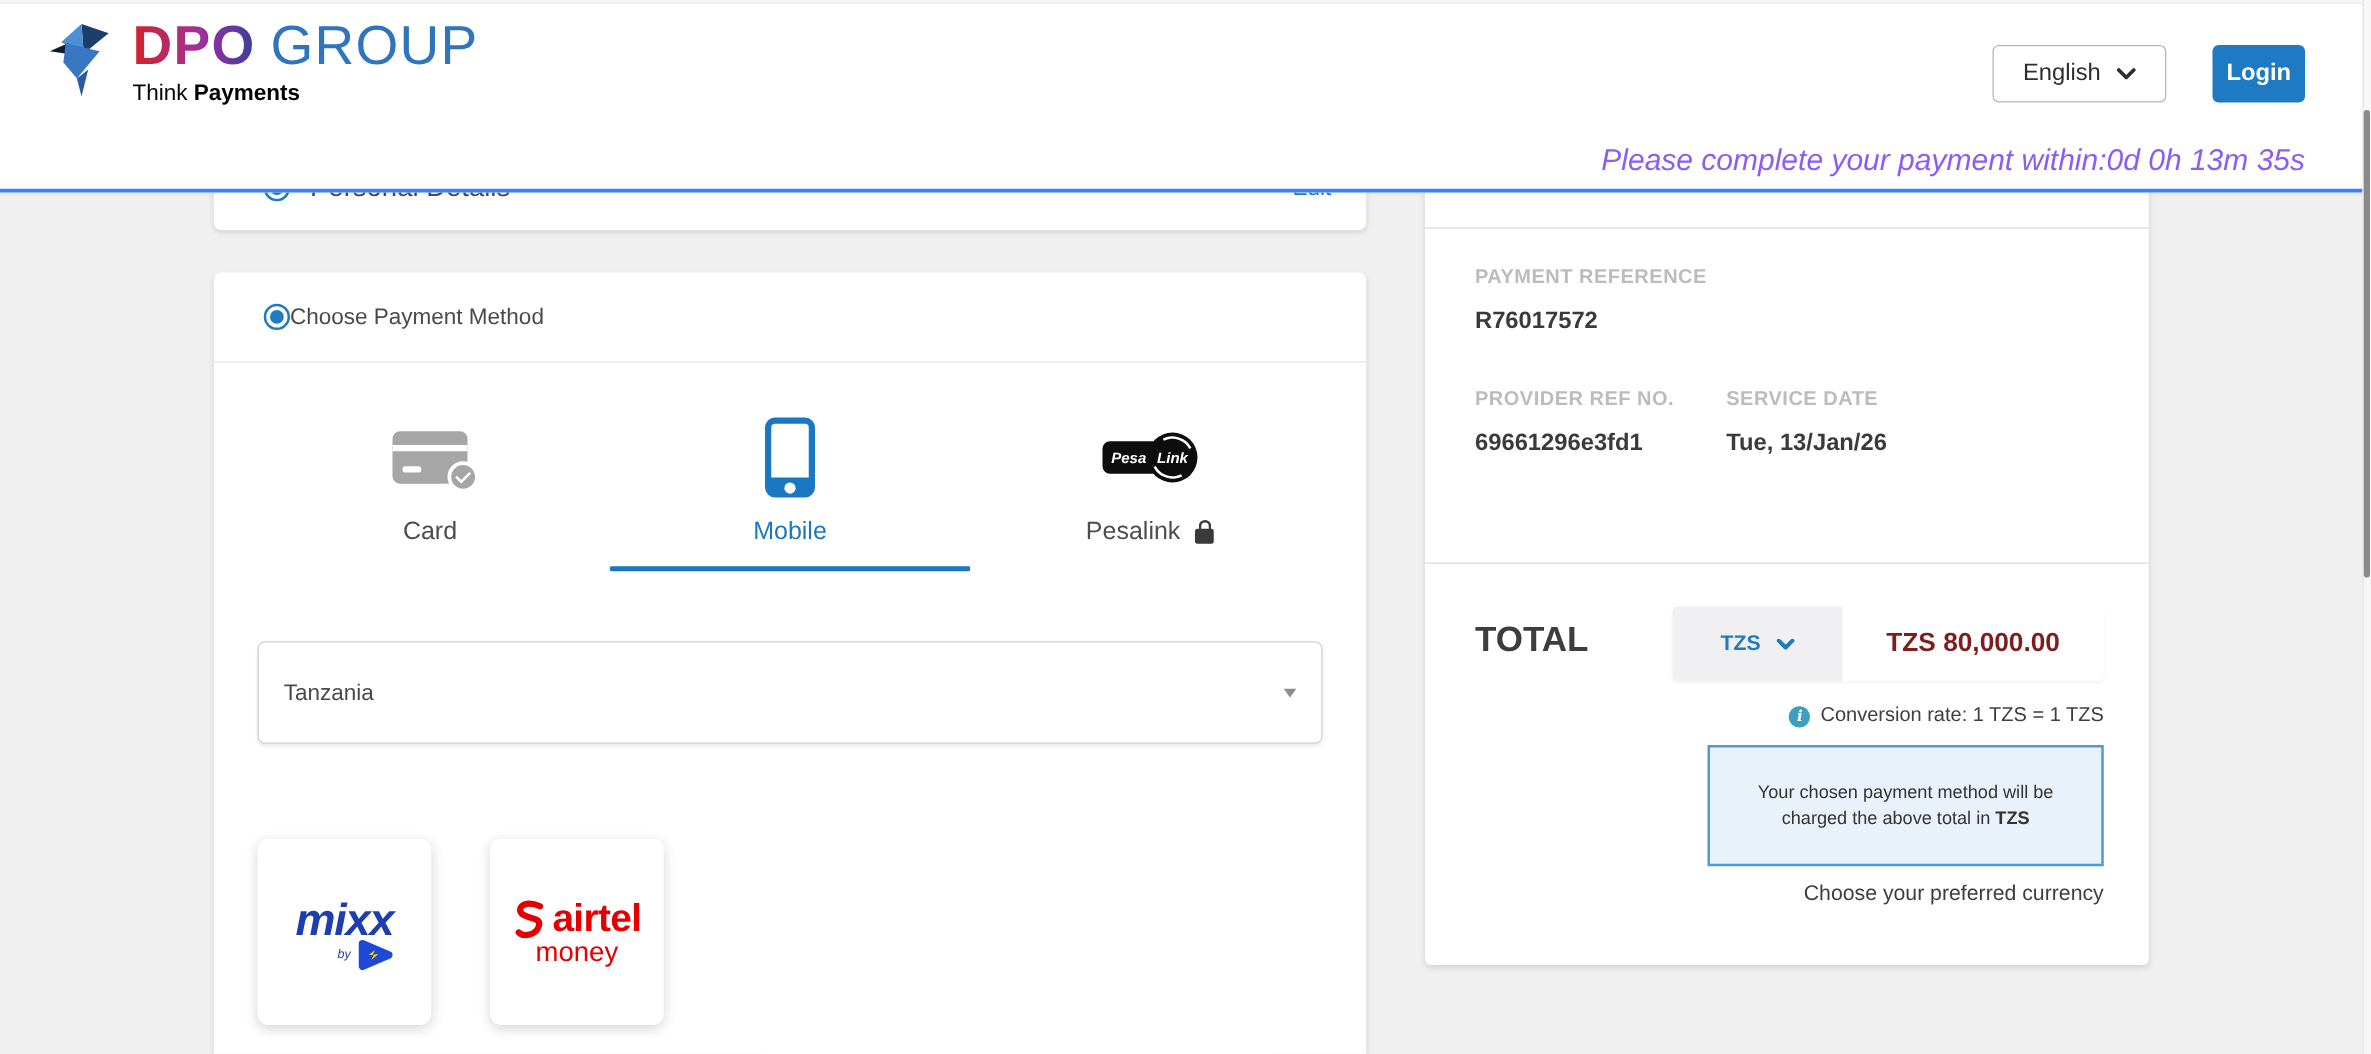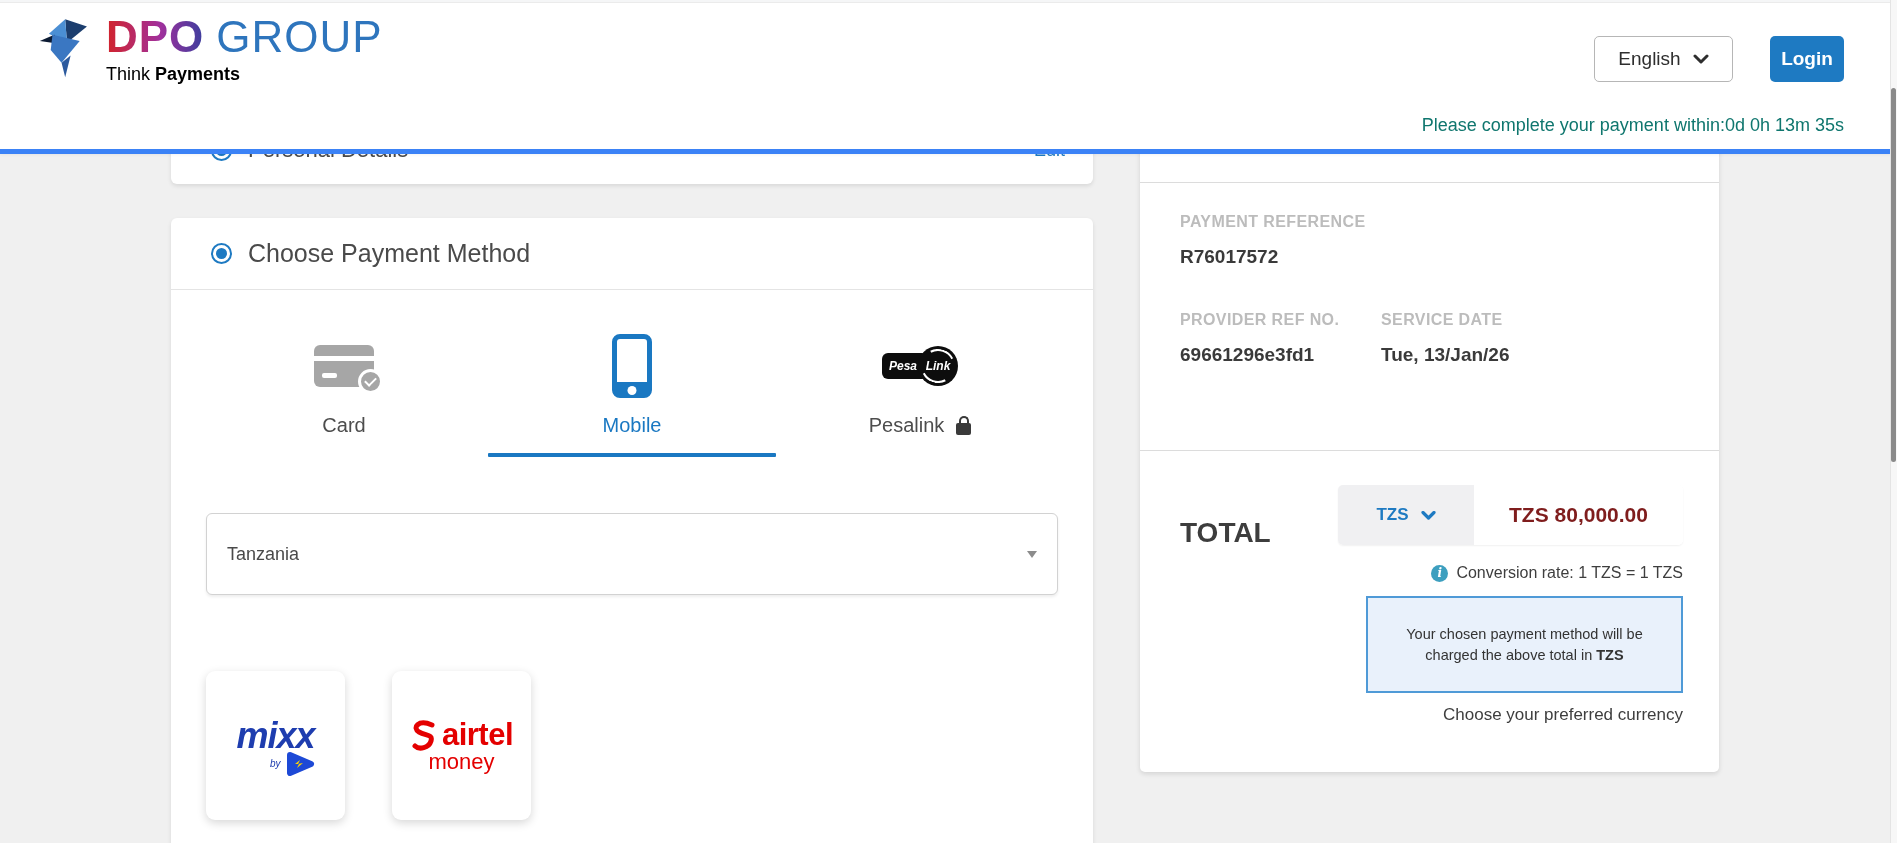--- a/index.html
+++ b/index.html
@@ -3,58 +3,58 @@
 <meta charset="utf-8">
 <style>
   * { margin:0; padding:0; box-sizing:border-box; }
   html,body { width:1897px; height:843px; overflow:hidden; }
   body { font-family:"Liberation Sans", sans-serif; background:#f0f0f0; position:relative; color:#4a4a4a; }
 
   .page { position:absolute; inset:0; }
 
   
   .header { position:absolute; left:0; top:0; width:100%; height:154px; background:#fff;
-            border-bottom:5px solid #3b82f6; box-shadow:0 1px 3px rgba(0,0,0,.05); z-index:10; }
+            border-bottom:3px solid #3b82f6; box-shadow:0 1px 3px rgba(0,0,0,.05); z-index:10; }
   .top-hairline { position:absolute; top:0; left:0; right:0; height:3px; background:#f5f6f7; border-bottom:1px solid #ebebeb; }
   .brand { position:absolute; left:38px; top:12px; display:flex; align-items:flex-start; }
   .brand-bird { margin-top:6px; }
   .brand-text { margin-left:10px; }
   .brand-line1 { display:flex; align-items:baseline; }
   .brand-dpo { font-size:44px; font-weight:800; letter-spacing:1px;
                background:linear-gradient(90deg,#d2232a 0%, #a1309c 55%, #3b3e9e 100%);
                -webkit-background-clip:text; background-clip:text; color:transparent; }
   .brand-group { font-size:44px; font-weight:400; color:#2e75bd; margin-left:12px; letter-spacing:1px; }
   .brand-tagline { font-size:18px; color:#000000; margin-top:2px; }
   .brand-tagline .t1 { font-weight:400; }
   .brand-tagline .t2 { font-weight:700; }
 
   .lang-btn { position:absolute; right:164px; top:36px; width:139px; height:46px; background:#fff;
               border:1px solid #b6b6b6; border-radius:5px; display:flex; align-items:center;
               justify-content:center; gap:12px; font-size:19px; color:#2e2e2e; cursor:pointer; }
   .login-btn { position:absolute; right:53px; top:36px; width:74px; height:46px; background:#1e7ac2;
                border:none; border-radius:5px; color:#fff; font-size:19px; font-weight:700; cursor:pointer;
                font-family:"Liberation Sans", sans-serif; }
-  .timer { position:absolute; right:53px; top:115px; font-size:18px; color:#0f766e; }
+  .timer { position:absolute; right:53px; top:115px; font-size:24px; color:#8b5cf6;font-style:italic; }
 
   
   .pd-card { position:absolute; left:171px; top:100px; width:922px; height:84px; background:#fff;
              border-radius:6px; box-shadow:0 2px 4px rgba(0,0,0,.10); z-index:1; }
   .pd-row { position:absolute; left:40px; right:28px; bottom:21px; display:flex; align-items:center; }
   .pd-title { font-size:22px; color:#4a4a4a; margin-left:16px; }
   .pd-edit { margin-left:auto; color:#1e7ac2; font-size:18px; text-decoration:none; cursor:pointer; }
 
   .radio { width:21px; height:21px; border:2px solid #1e7ac2; border-radius:50%; background:#fff;
            display:inline-flex; align-items:center; justify-content:center; flex:0 0 auto; cursor:pointer; }
   .radio .dot { width:11px; height:11px; border-radius:50%; background:#1e7ac2; }
 
   
   .cpm-card { position:absolute; left:171px; top:218px; width:922px; height:660px; background:#fff;
               border-radius:6px; box-shadow:0 2px 4px rgba(0,0,0,.10); z-index:1; }
   .cpm-header { height:72px; display:flex; align-items:center; padding:0 40px; border-bottom:1px solid #e4e4e4; }
-  .cpm-title { font-size:25px; color:#4a4a4a; margin-left:16px; }
+  .cpm-title { font-size:18px; color:#4a4a4a; margin-left:0; }
 
   .pm-tabs { margin-top:40px; display:flex; justify-content:center; }
   .pm-tab { width:288px; display:flex; flex-direction:column; align-items:center; cursor:pointer; }
   .pm-icon-box { height:72px; display:flex; align-items:center; justify-content:center; }
   .pm-label { margin-top:12px; font-size:20px; color:#4d4d4d; display:flex; align-items:center; }
   .pm-tab.active .pm-label { color:#1a78c2; }
   .pm-underline { margin-top:16px; height:4px; width:100%; background:#1a78c2; border-radius:1px; }
 
   
   .cc { position:relative; width:60px; height:42px; background:#a6a6a6; border-radius:6px; }
@@ -120,21 +120,21 @@
   .sum-label { font-size:16px; font-weight:700; color:#bcbcbc; letter-spacing:.4px; }
   .sum-value { font-size:19px; font-weight:700; color:#3a3a3a; }
   .sum-payref-label { position:absolute; left:40px; top:153px; }
   .sum-payref-value { position:absolute; left:40px; top:186px; }
   .sum-provref-label { position:absolute; left:40px; top:251px; }
   .sum-provref-value { position:absolute; left:40px; top:284px; }
   .sum-svcdate-label { position:absolute; left:241px; top:251px; }
   .sum-svcdate-value { position:absolute; left:241px; top:284px; }
   .sum-div2 { position:absolute; left:0; right:0; top:390px; border-top:1px solid #dcdcdc; }
 
-  .total-label { position:absolute; left:40px; top:457px; font-size:28px; font-weight:600; color:#3d3d3d; }
+  .total-label { position:absolute; left:40px; top:436px; font-size:28px; font-weight:600; color:#3d3d3d; }
   .currency-ctrl { position:absolute; left:198px; top:425px; width:345px; height:60px; display:flex;
                    border-radius:5px; box-shadow:0 1px 2px rgba(0,0,0,.06); }
   .currency-seg { width:136px; background:#f0f0f2; border-radius:5px 0 0 5px; display:flex;
                   align-items:center; justify-content:center; gap:12px; cursor:pointer; }
   .currency-code { font-size:17px; font-weight:700; color:#1e7ac2; }
   .amount-seg { flex:1; background:#fff; border-radius:0 5px 5px 0; display:flex; align-items:center;
                 justify-content:center; }
   .amount-text { font-size:21px; font-weight:700; color:#7f1d1d; }
 
   .conv-row { position:absolute; right:36px; top:504px; display:flex; align-items:center; gap:8px; }

